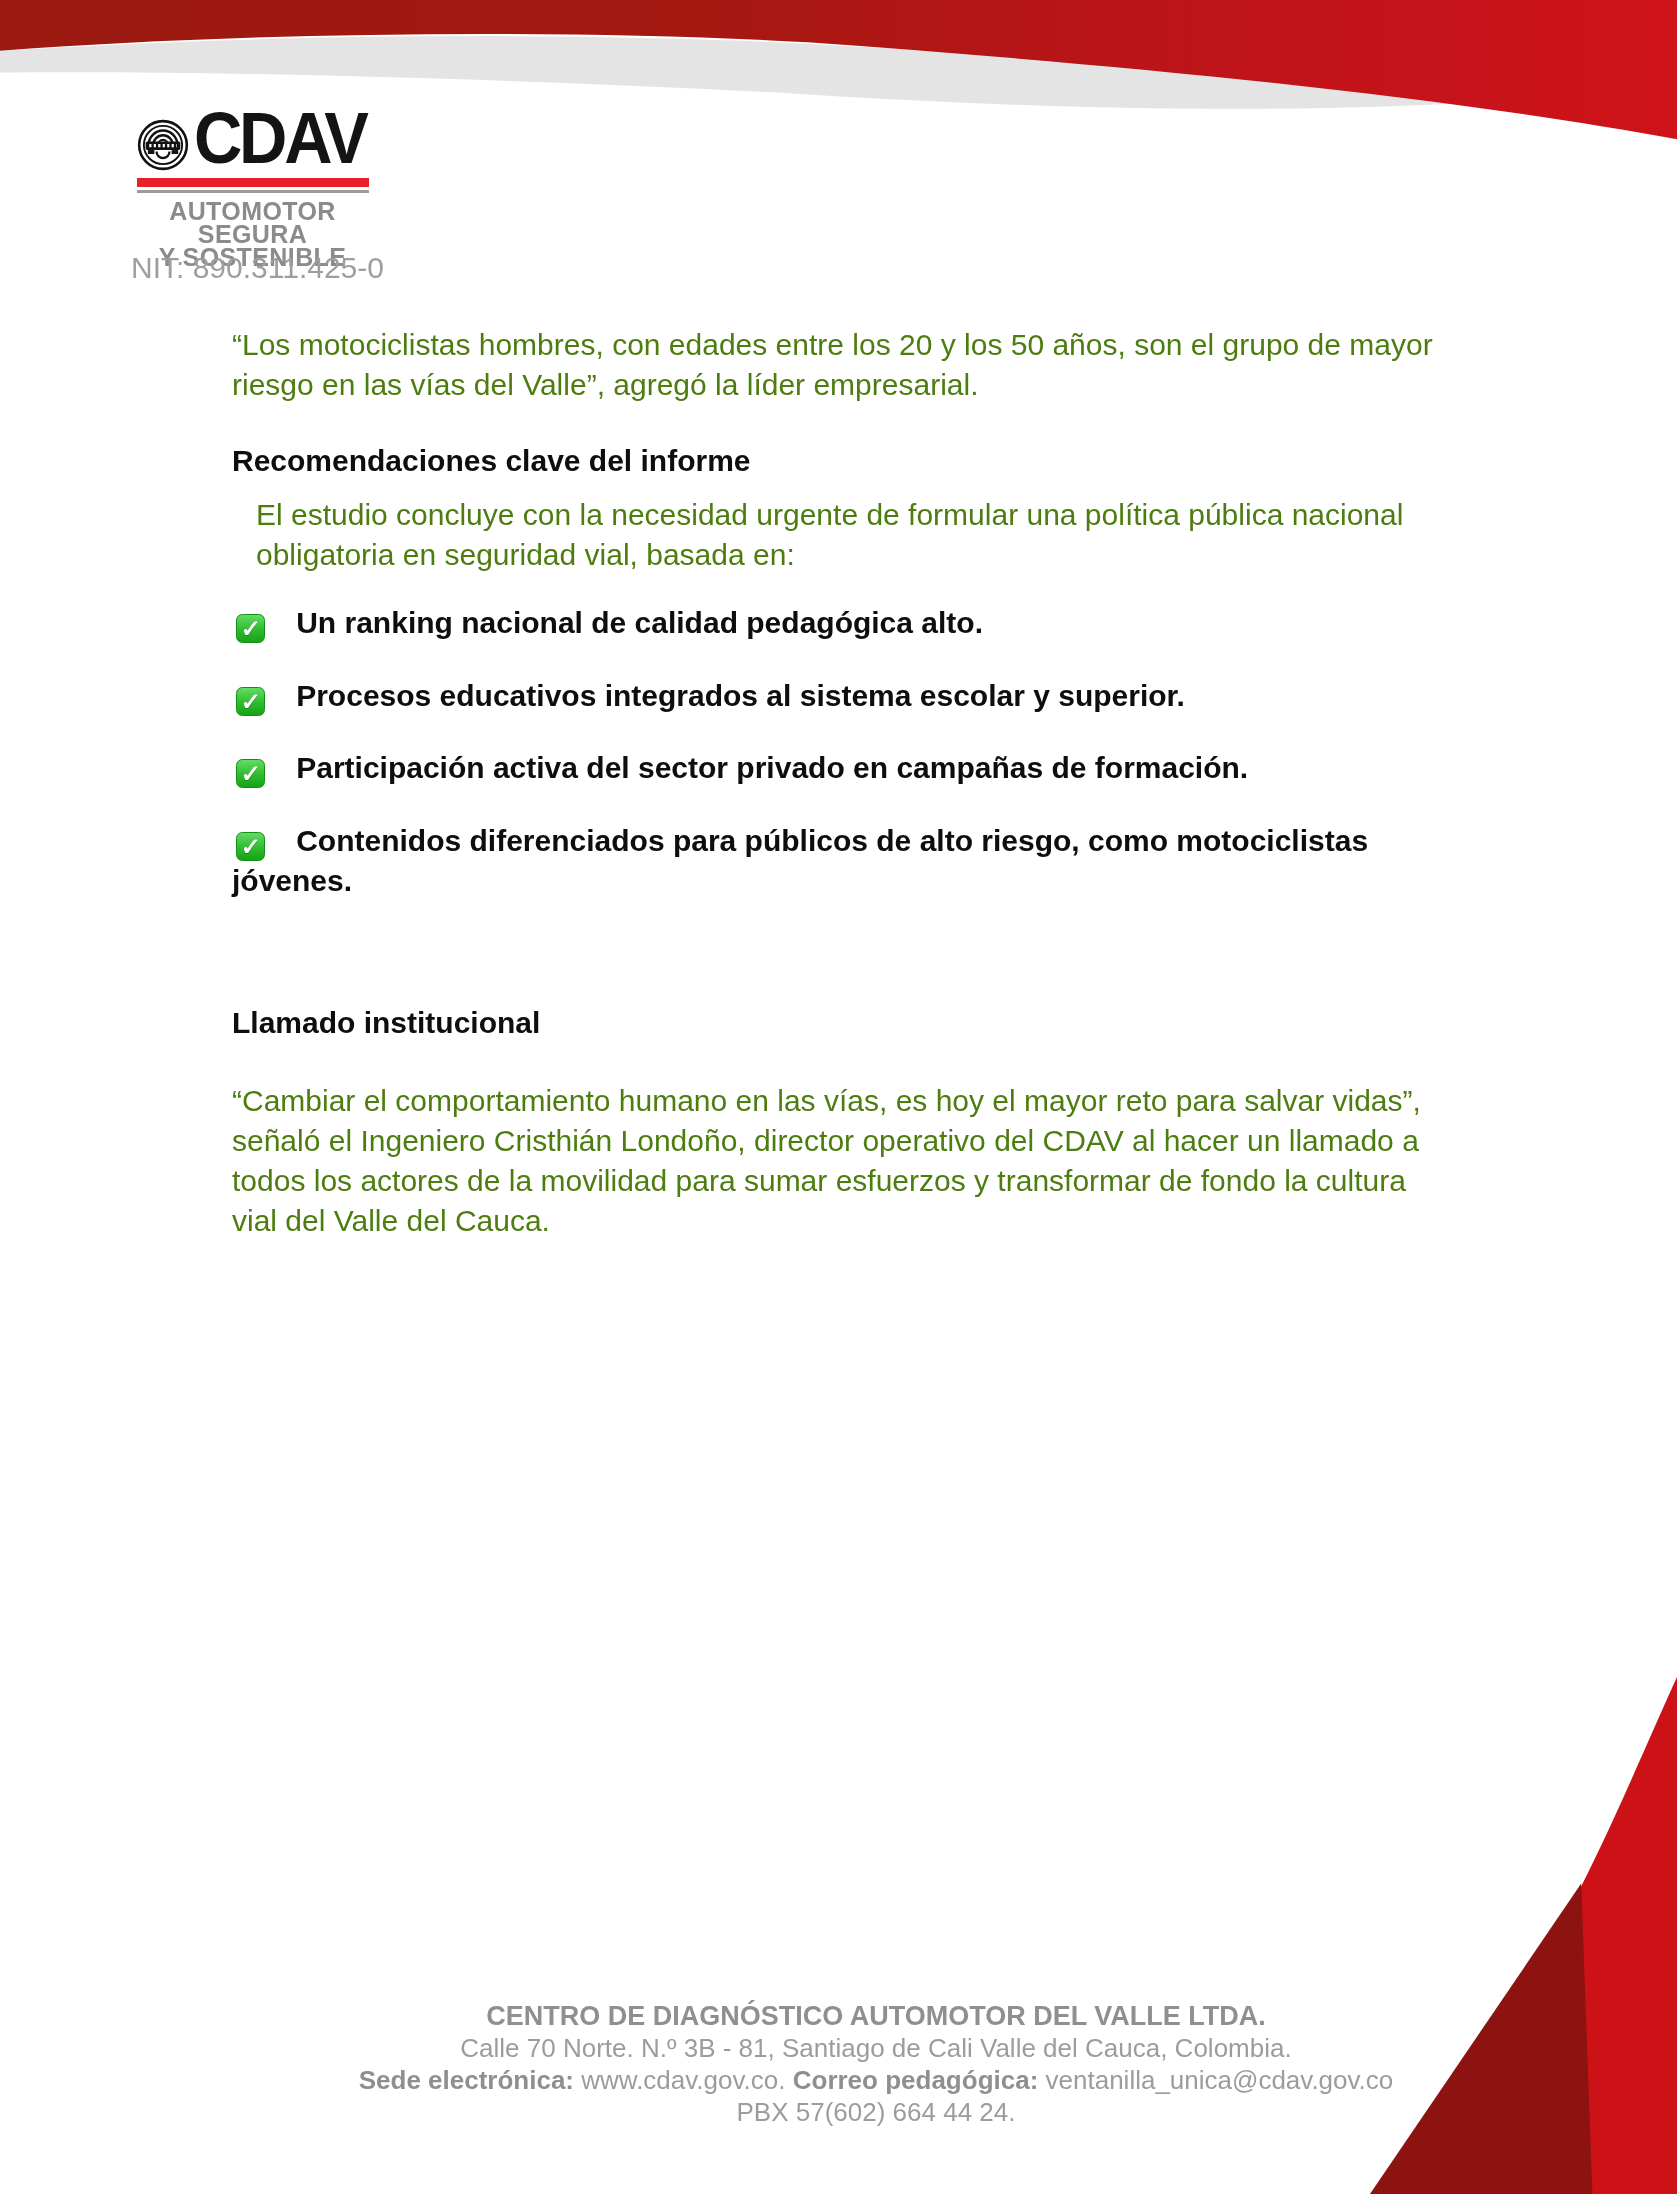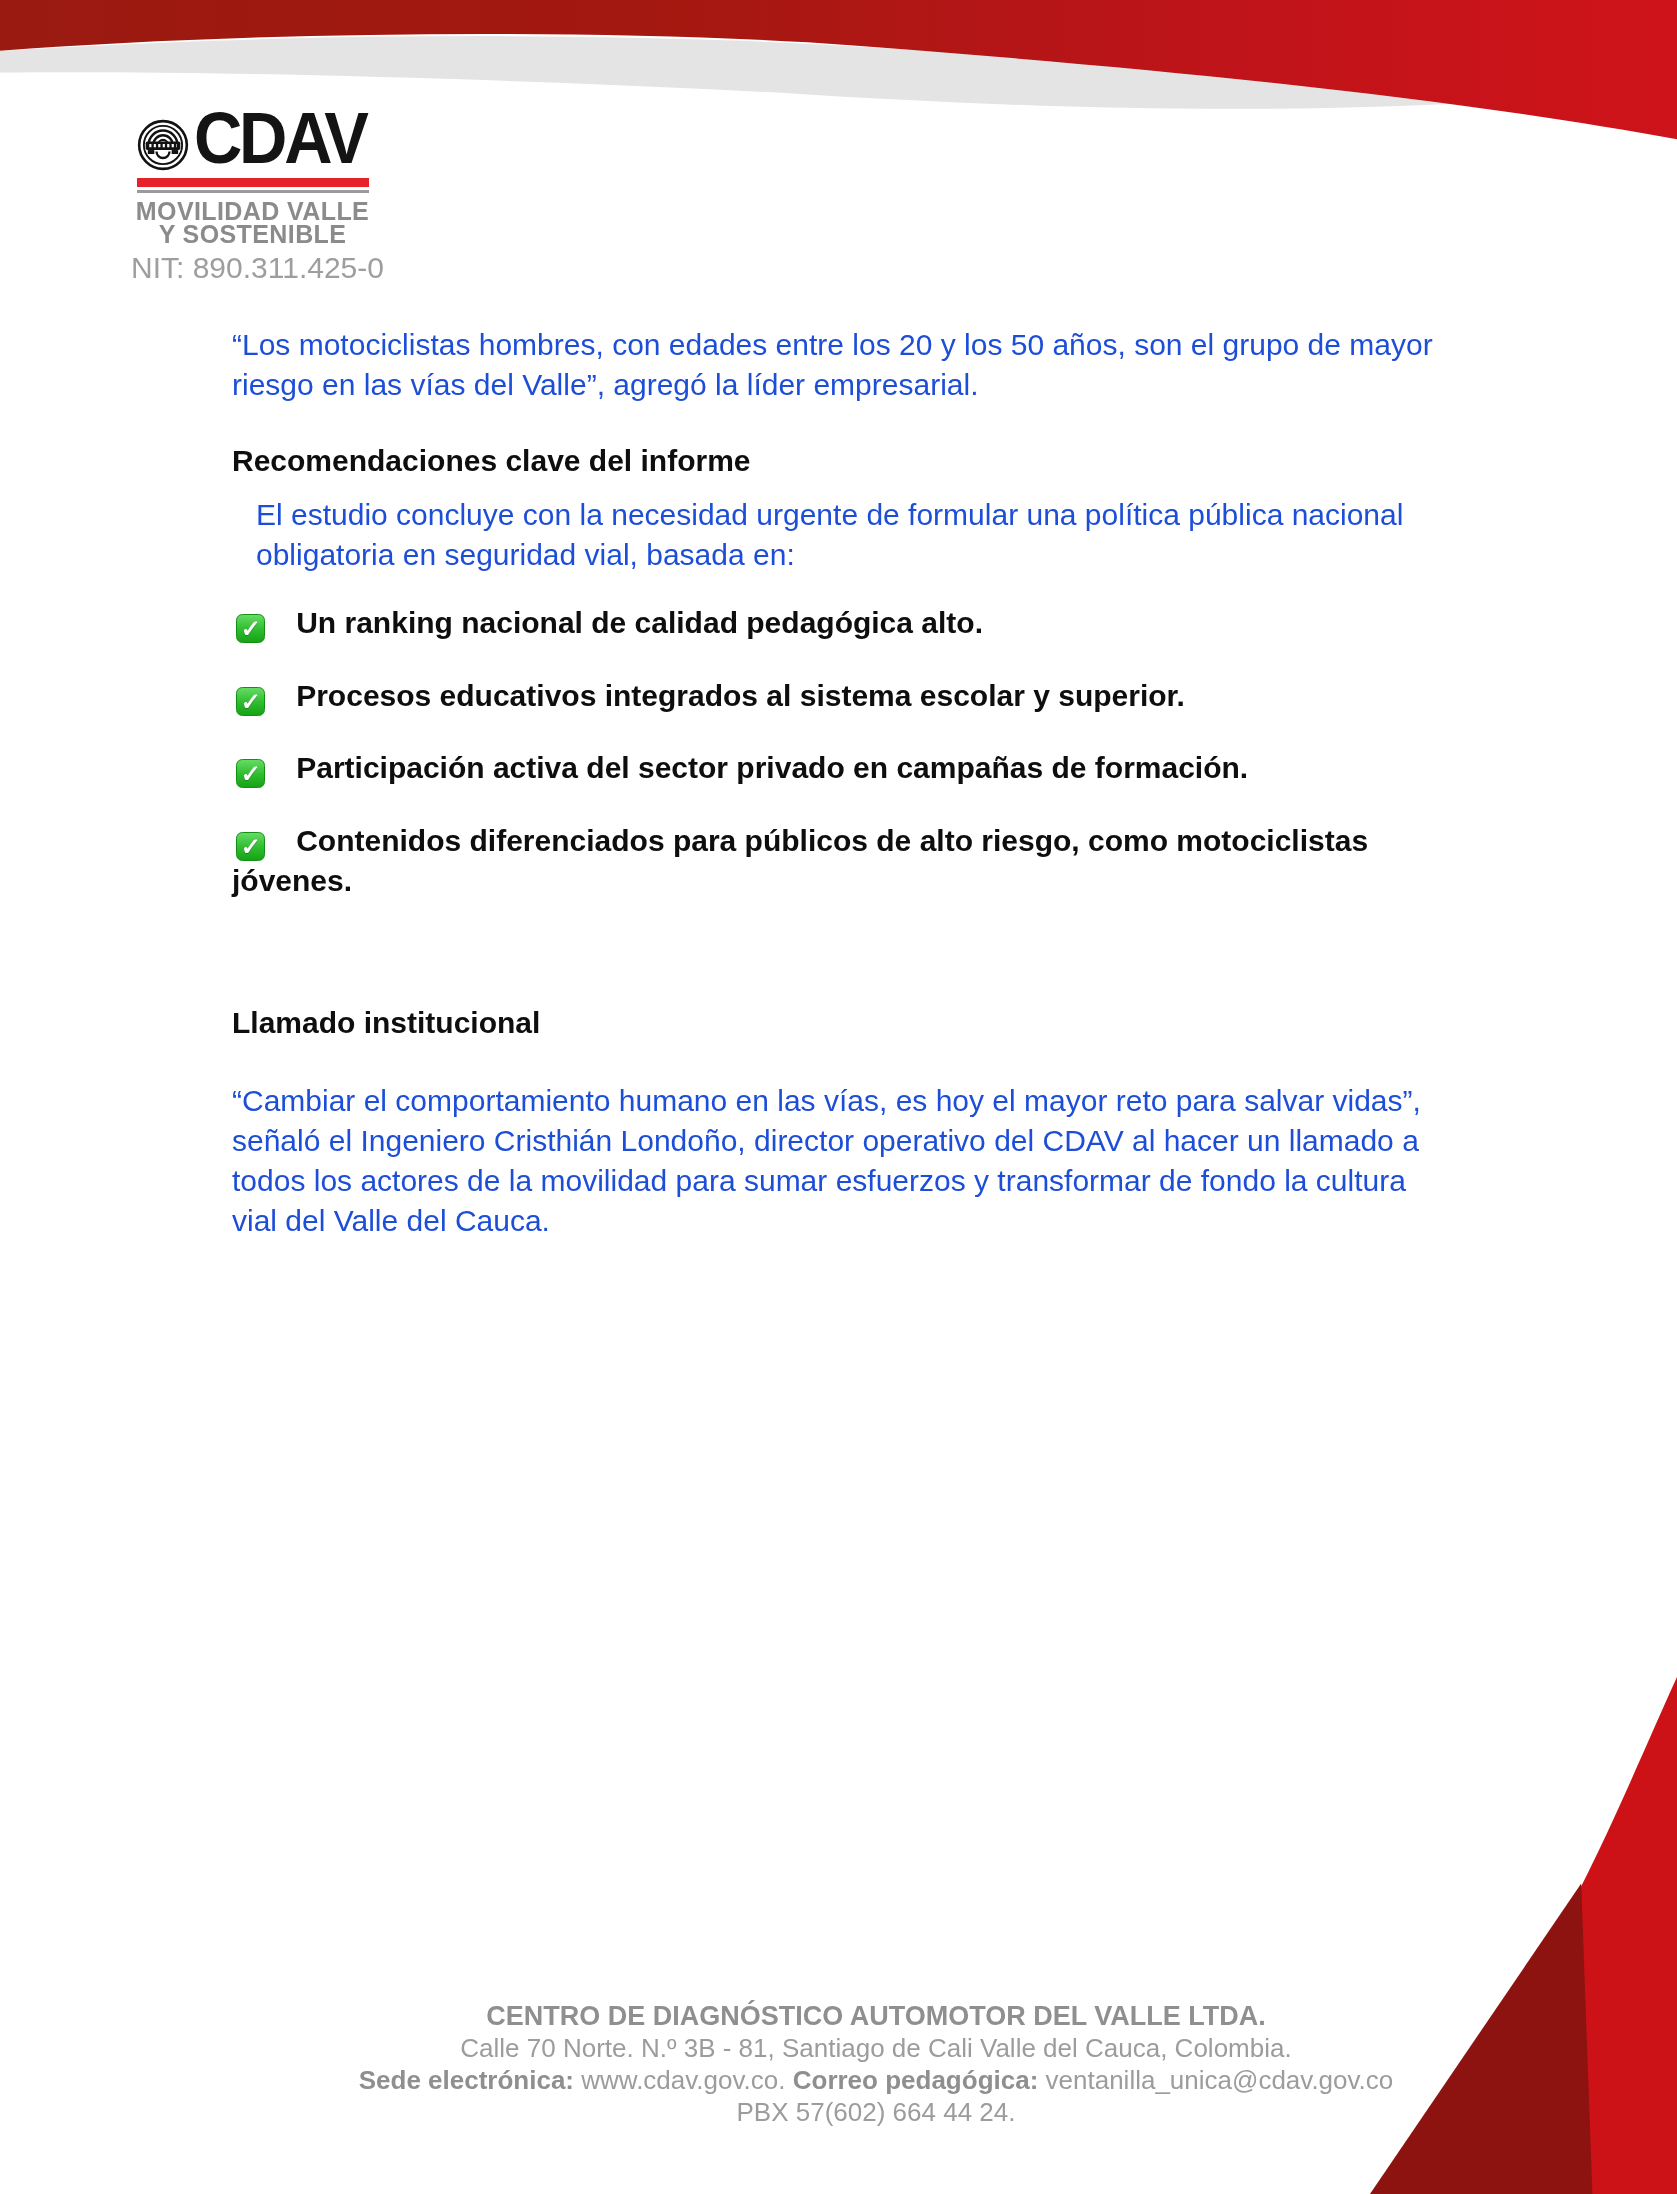--- a/index.html
+++ b/index.html
@@ -33,21 +33,21 @@
     font-size:25px; line-height:23px; letter-spacing:0.4px;
   }
   .nit {
     position:absolute; left:0; top:140px; width:281px;
     color:#9E9E9E; font-size:30px; white-space:nowrap;
   }
 
   
   .bodytext {
     left:232px; width:1226px;
-    color:#1d4ed8; font-size:30px; line-height:40px;
+    color:#4d7c0f; font-size:30px; line-height:40px;
   }
   .h-bold { font-weight:700; color:#0e0e0e; }
   .p1 { top:325px; }
   .h1 { top:441px; }
   .p2 { top:495px;margin-left:24px; }
   .h2 { top:1003px; }
   .p3 { top:1081px; }
 
   
   .bullet {
@@ -108,21 +108,21 @@
         <rect x="12" y="31" width="48" height="12" rx="2.5" fill="#121212"></rect>
         <line x1="17" y1="37" x2="55" y2="37" stroke="#ffffff" stroke-width="4.5" stroke-dasharray="3 3.2"></line>
         <rect x="15" y="43" width="9" height="5.5" fill="#121212"></rect>
         <rect x="48" y="43" width="9" height="5.5" fill="#121212"></rect>
         <path d="M27,45 a9,9 0 0 0 18,0" fill="none" stroke="#121212" stroke-width="3.2"></path>
       </svg>
       <div class="brand">CDAV</div>
     </div>
     <div class="logo-bar"></div>
     <div class="logo-line"></div>
-    <div class="tagline"><span>MOVILIDAD VALLE</span><br><span>Y SOSTENIBLE</span></div>
+    <div class="tagline"><span>AUTOMOTOR SEGURA</span><br><span>Y SOSTENIBLE</span></div>
     <div class="nit">NIT: 890.311.425-0</div>
   </div>
 
   <p class="abs bodytext p1">“Los motociclistas hombres, con edades entre los 20 y los 50 años, son el grupo de mayor riesgo en las vías del Valle”, agregó la líder empresarial.</p>
 
   <h2 class="abs bodytext h1 h-bold">Recomendaciones clave del informe</h2>
 
   <p class="abs bodytext p2">El estudio concluye con la necesidad urgente de formular una política pública nacional obligatoria en seguridad vial, basada en:</p>
 
   <p class="abs bullet b1"><span class="check">✓</span><span>Un ranking nacional de calidad pedagógica alto.</span></p>

